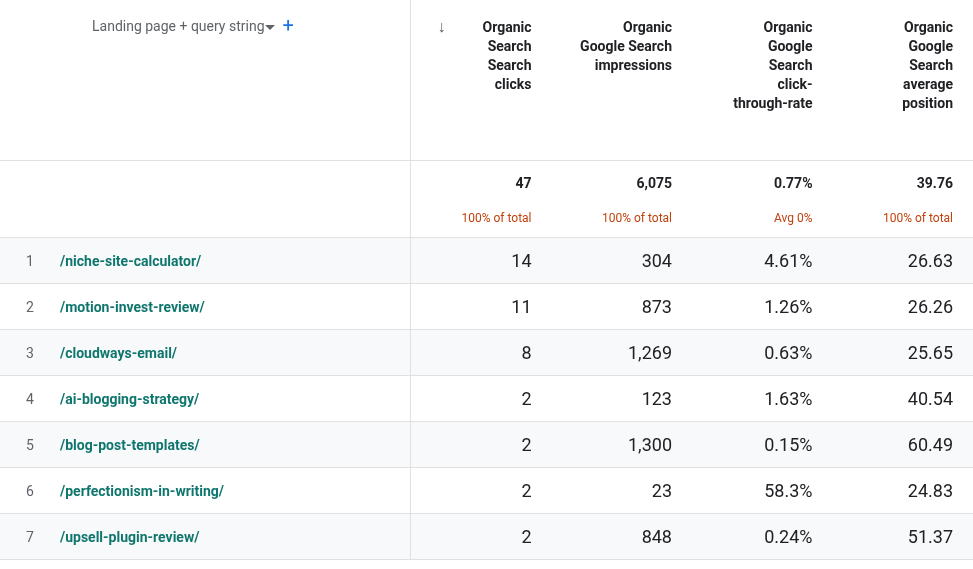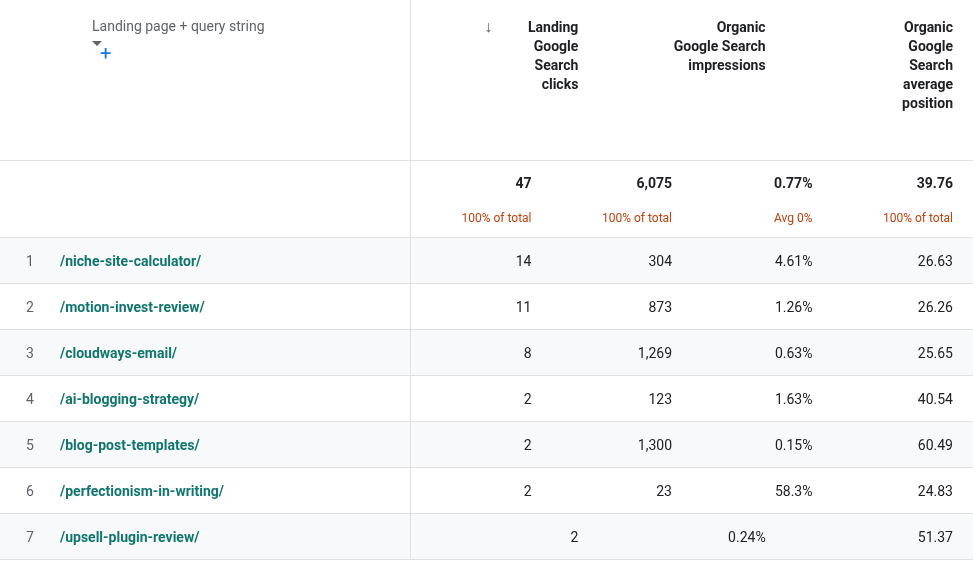--- a/index.html
+++ b/index.html
@@ -17,21 +17,20 @@
       display: flex;
       border-bottom: 1px solid #e0e0e0;
     }
     .dim-header {
       width: 410px;
       padding: 18px 12px 18px 92px;
       display: flex;
       align-items: flex-start;
       font-size: 14px;
       color: #5f6368;
-      flex-direction: column;
     }
     .dim-header-text { color: #5f6368; }
     .chevron-down-icon {
       width: 0; height: 0;
       border-left: 5px solid transparent;
       border-right: 5px solid transparent;
       border-top: 5px solid #5f6368;
       margin-top: 7px;
     }
     .plus-icon {
@@ -129,47 +128,52 @@
       flex: 1;
       display: flex;
       border-left: 1px solid #e0e0e0;
       height: 100%;
       align-items: center;
     }
     .metric-cell {
       flex: 1;
       text-align: right;
       padding-right: 20px;
-      font-size: 14px;
+      font-size: 18px;
       color: #202124;
     }
   </style>
 </head>
 <body>
 
 <div class="table-wrap">
 
   <div class="header-row">
     <div class="dim-header">
       <span class="dim-header-text">Landing page + query string</span>
       <span class="chevron-down-icon"></span>
       <span class="plus-icon">+</span>
     </div>
     <div class="metric-headers">
       <div class="metric-col">
         <div class="metric-label">
           <div class="metric-label-inner">
             <span class="sort-arrow-icon">↓</span>
-            <span style="max-width:80px;display:inline-block;">Landing Google Search clicks</span>
+            <span style="max-width:80px;display:inline-block;">Organic Search Search clicks</span>
           </div>
         </div>
       </div>
       <div class="metric-col">
         <div class="metric-label">
           <span style="max-width:95px;display:inline-block;">Organic Google Search impressions</span>
+        </div>
+      </div>
+      <div class="metric-col">
+        <div class="metric-label">
+          <span style="max-width:80px;display:inline-block;">Organic Google Search click-through-rate</span>
         </div>
       </div>
       <div class="metric-col">
         <div class="metric-label">
           <span style="max-width:80px;display:inline-block;">Organic Google Search average position</span>
         </div>
       </div>
     </div>
   </div>
 
@@ -254,19 +258,20 @@
           <div class="metric-cell">23</div>
           <div class="metric-cell">58.3%</div>
           <div class="metric-cell">24.83</div>
         </div>
       </div>
       <div class="data-row alt">
         <div class="row-index">7</div>
         <div class="row-dim">/upsell-plugin-review/</div>
         <div class="row-metrics">
           <div class="metric-cell">2</div>
+          <div class="metric-cell">848</div>
           <div class="metric-cell">0.24%</div>
           <div class="metric-cell">51.37</div>
         </div>
       </div>
     </div>
 
 </div>
 
 </body></html>

